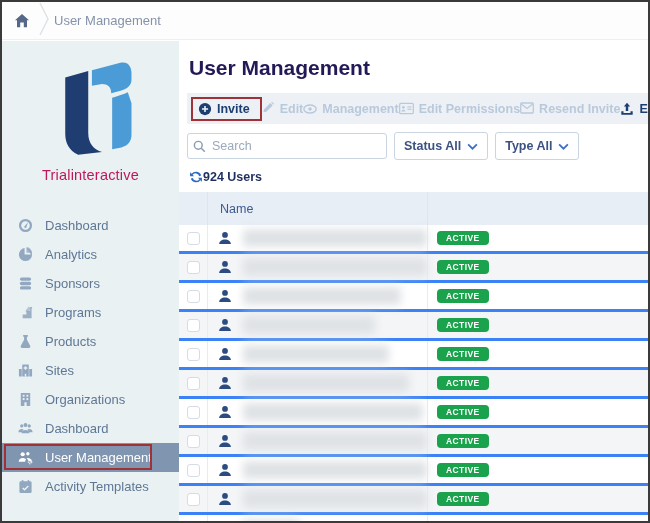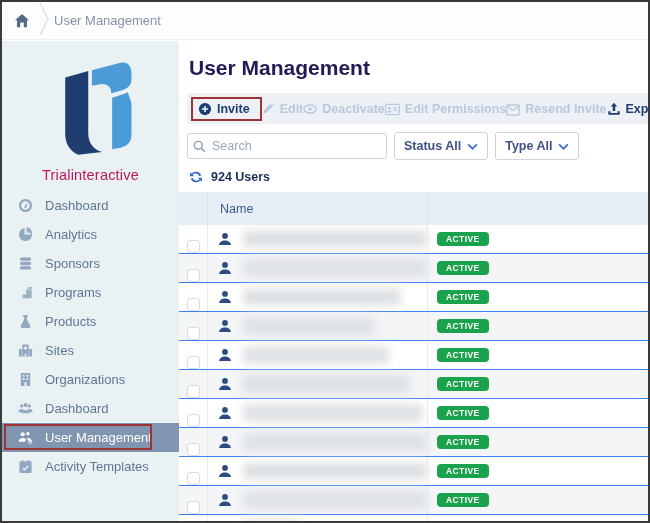--- a/index.html
+++ b/index.html
@@ -19,77 +19,77 @@
   .crumb-sep { margin:0 4px 0 8px; }
   .crumb-label { font-size:13px; color:#8493aa; }
   
   .sidebar {
     position:absolute; top:39px; left:0; width:177px; bottom:0;
     background:#e9f1f2; overflow:hidden;
   }
   .brand-block { text-align:center; padding-top:14px; }
   .brand-logo { display:inline-block; }
   .brand-name { font-size:14.5px; font-weight:400; color:#be185d; margin-top:4px; letter-spacing:.2px; }
-  .nav { margin-top:8px; }
+  .nav { margin-top:28px; }
   .nav-item {
     position:relative; height:29px; display:flex; align-items:center;
     padding-left:15px; cursor:pointer; color:#5f7795; font-size:13px;
   }
   .nav-item .nav-icon { width:17px; display:inline-flex; justify-content:center; color:#92a7c0; margin-right:11px; }
   .nav-item .nav-label { font-weight:400; }
   .nav-item.selected { background:#8095b0; color:#fff; }
   .nav-item.selected .nav-icon { color:#fff; }
   .sel-annotation {
     position:absolute; left:2px; top:1px; width:148px; height:26px;
     border:2px solid #9e3237; pointer-events:none;
   }
   
   .main { position:absolute; top:39px; left:177px; right:0; bottom:0; background:#fff; overflow:hidden; }
   .page-title { margin:15px 0 0 10px; font-size:21px; font-weight:700; color:#221a56; }
   .toolbar {
     margin:13px 0 0 8px; height:31px; background:#edf1f6;
     display:flex; align-items:center; justify-content:space-between; padding:0 12px 0 4px;
   }
-  .tb-btn { display:inline-flex; align-items:flex-end; gap:5px; font-size:12.5px; font-weight:700; cursor:pointer; white-space:nowrap; }
+  .tb-btn { display:inline-flex; align-items:flex-start; gap:5px; font-size:12.5px; font-weight:700; cursor:pointer; white-space:nowrap; }
   .tb-enabled { color:#1c3e70; }
   .tb-disabled { color:#b9c9dc; }
   .invite-annotation { border:2px solid #9e3237; padding:3px 10px 3px 5px; display:inline-flex; align-items:center; gap:5px; }
   
   .filter-row { margin:8px 0 0 8px; display:flex; gap:7px; align-items:center; }
   .search-wrap { position:relative; }
   .search-input {
     width:200px; height:26px; border:1px solid #c9d5e1; border-radius:3px;
     padding:0 6px 0 24px; font-size:12.5px; color:#3d5280; outline:none;
     font-family:"Liberation Sans", sans-serif; background:#fff;
   }
   .search-input::placeholder { color:#9aa9bc; }
   .search-icon { position:absolute; left:6px; top:6px; color:#8b9cb3; }
   .filter-btn {
     height:28px; border:1px solid #c9d5e1; border-radius:3px; background:#fff;
     display:inline-flex; align-items:center; gap:6px; padding:6px 9px;
     font-size:12.5px; font-weight:700; color:#3d5280; cursor:pointer;
   }
   .filter-btn .chev { display:inline-flex; color:#3f6fc0; }
   
-  .count-row { margin:10px 0 0 10px; display:flex; align-items:center; gap:8px; }
+  .count-row { margin:10px 0 0 10px; display:flex; align-items:center; gap:0; }
   .refresh-icon { display:inline-flex; color:#2e6cc5; cursor:pointer; }
   .count-label { font-size:12.5px; font-weight:700; color:#1c2f5f; }
   
   .table { margin-top:8px; }
   .thead {
     height:33px; background:#e8eef6; display:flex; align-items:center;
     font-size:12.5px; color:#3d5a8f;
   }
   .col-check { width:28px; flex:0 0 28px; display:flex; justify-content:center; align-items:center; }
   .col-name { width:221px; flex:0 0 221px; display:flex; align-items:center;
     border-left:1px solid #dfe5ec; border-right:1px solid #dfe5ec; height:100%; }
   .col-status { flex:1; display:flex; align-items:center; height:100%; }
   .thead .col-name { padding-left:12px; }
   .thead .col-status { padding-left:9px; }
-  .trow { height:29px; display:flex; align-items:flex-end; background:#fff; border-bottom:1px solid #3b82f6; }
+  .trow { height:29px; display:flex; align-items:center; background:#fff; border-bottom:3px solid #3b82f6; }
   .trow.alt { background:#f3f5f7; }
   .trow .col-name { border-left:1px solid #e8ecf1; border-right:1px solid #e8ecf1; }
   .checkbox {
     width:13px; height:13px; border:1px solid #d6dce4; border-radius:3px; background:#fff; cursor:pointer;
   }
   .user-icon { display:inline-flex; color:#2c4b80; margin-left:10px; }
   .name-blur {
     height:18px; margin-left:11px; background:#dfe2e5; border-radius:2px;
     filter:blur(4px);
   }
@@ -272,21 +272,21 @@
         <svg width="13" height="13" viewBox="0 0 16 16" fill="currentColor">
             <path d="M11.3 1.4l3.3 3.3-8.7 8.7-4 .7.7-4zM12.4.3l3.3 3.3 1-1L13.4-.7z" transform="scale(.9)"></path>
           </svg>
         <span>Edit</span>
       </span>
       <span class="tb-btn tb-disabled">
         <svg width="14" height="14" viewBox="0 0 16 16">
             <ellipse cx="8" cy="8" rx="7" ry="4.6" fill="none" stroke="currentColor" stroke-width="1.6"></ellipse>
             <circle cx="8" cy="8" r="2" fill="currentColor"></circle>
           </svg>
-        <span>Deactivate</span>
+        <span>Management</span>
       </span>
       <span class="tb-btn tb-disabled">
         <svg width="15" height="13" viewBox="0 0 18 14">
             <rect x=".8" y=".8" width="16.4" height="12.4" rx="1.5" fill="none" stroke="currentColor" stroke-width="1.5"></rect>
             <circle cx="5.3" cy="5.6" r="1.6" fill="currentColor"></circle>
             <path d="M2.8 10.5c0-1.3 1.1-2.1 2.5-2.1s2.5.8 2.5 2.1z" fill="currentColor"></path>
             <rect x="10" y="4.4" width="5" height="1.4" fill="currentColor"></rect>
             <rect x="10" y="7.2" width="5" height="1.4" fill="currentColor"></rect>
           </svg>
         <span>Edit Permissions</span>

